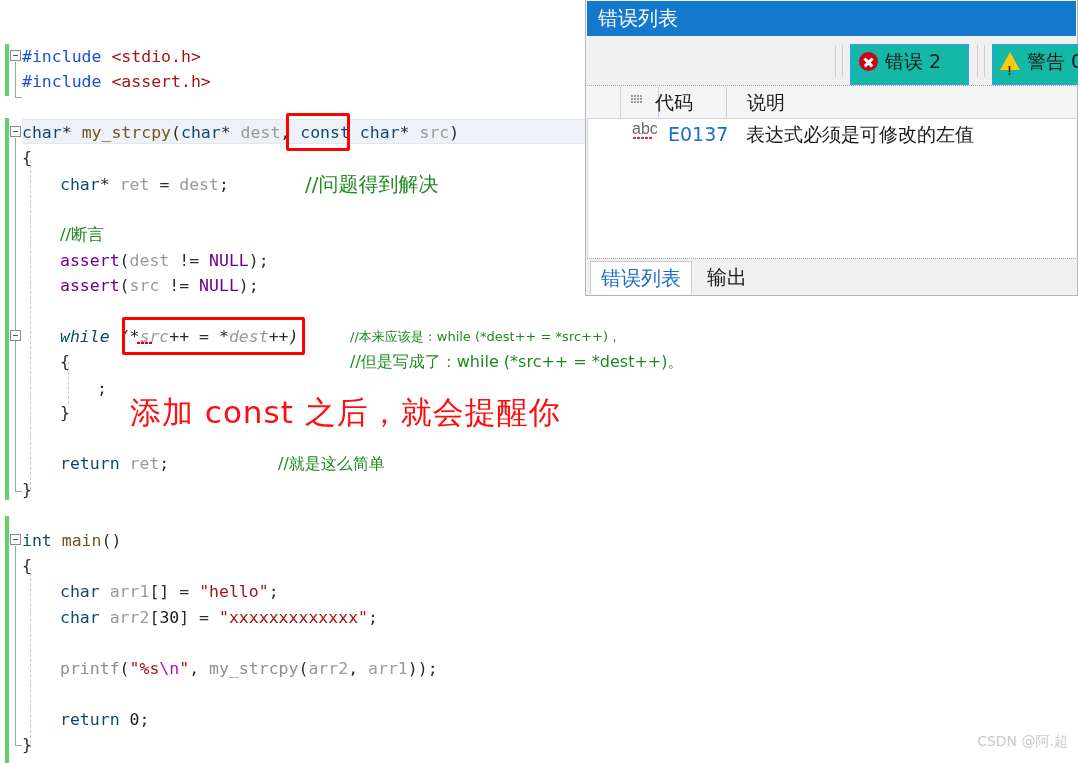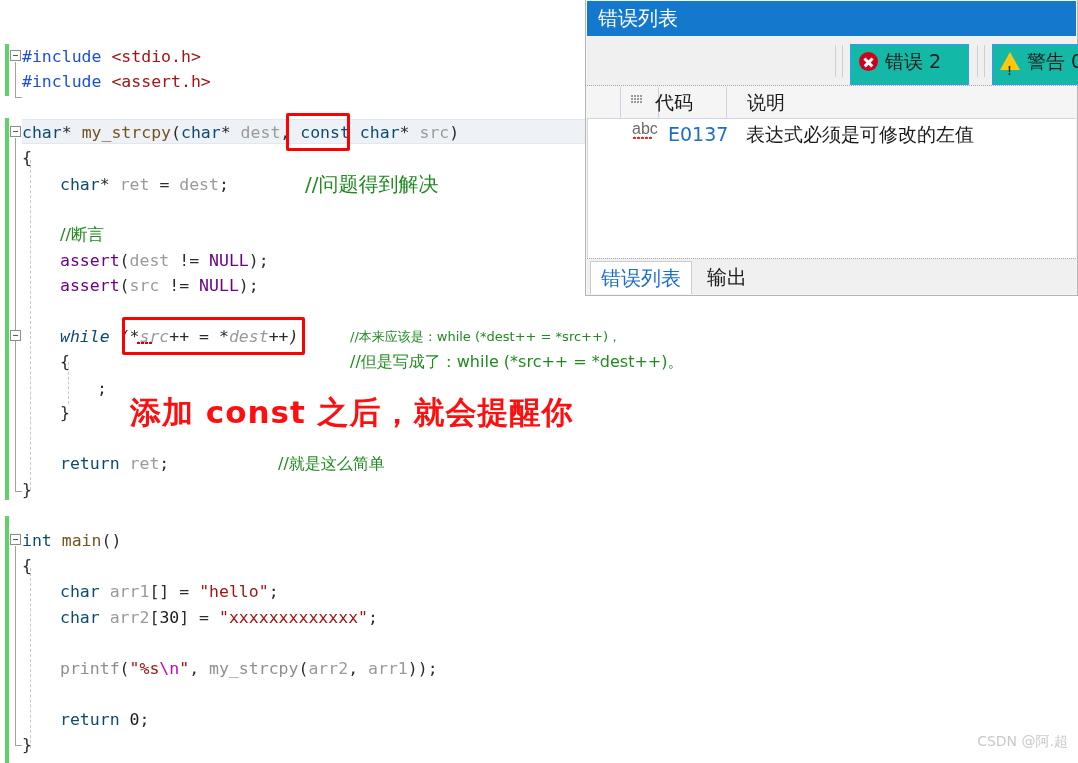--- a/index.html
+++ b/index.html
@@ -120,21 +120,21 @@
     box-sizing: border-box;
     border-radius: 2px;
   }
 
   
   .red-note {
     position: absolute;
     color: #fd0f0f;
     font-family: "DejaVu Sans", sans-serif;
     font-size: 31px;
-    font-weight: 700;
+    font-weight: 400;
     white-space: pre;
     letter-spacing: 1px;
   }
 
   
   #errorlist {
     position: absolute;
     left: 585px;
     top: 0;
     width: 493px;

